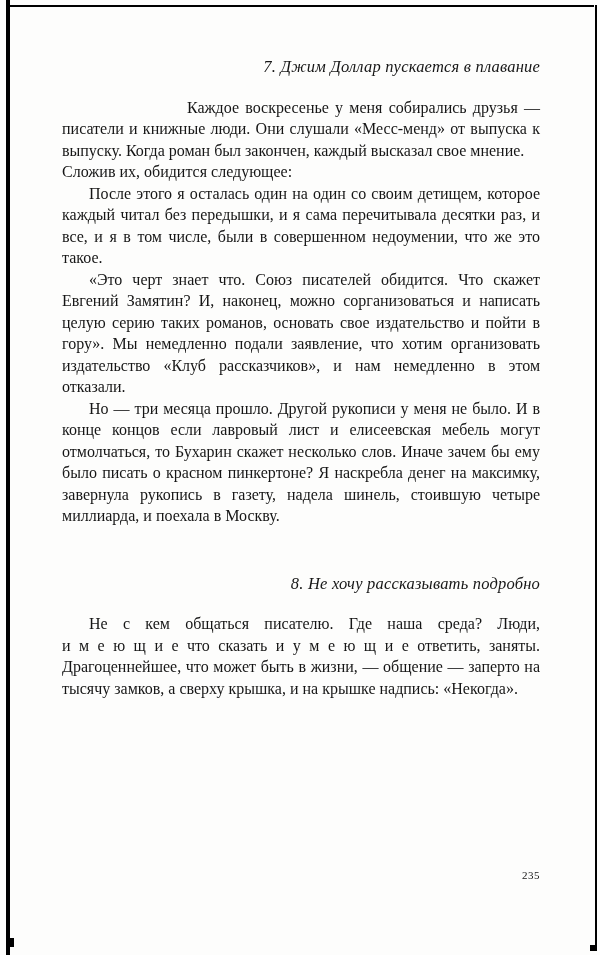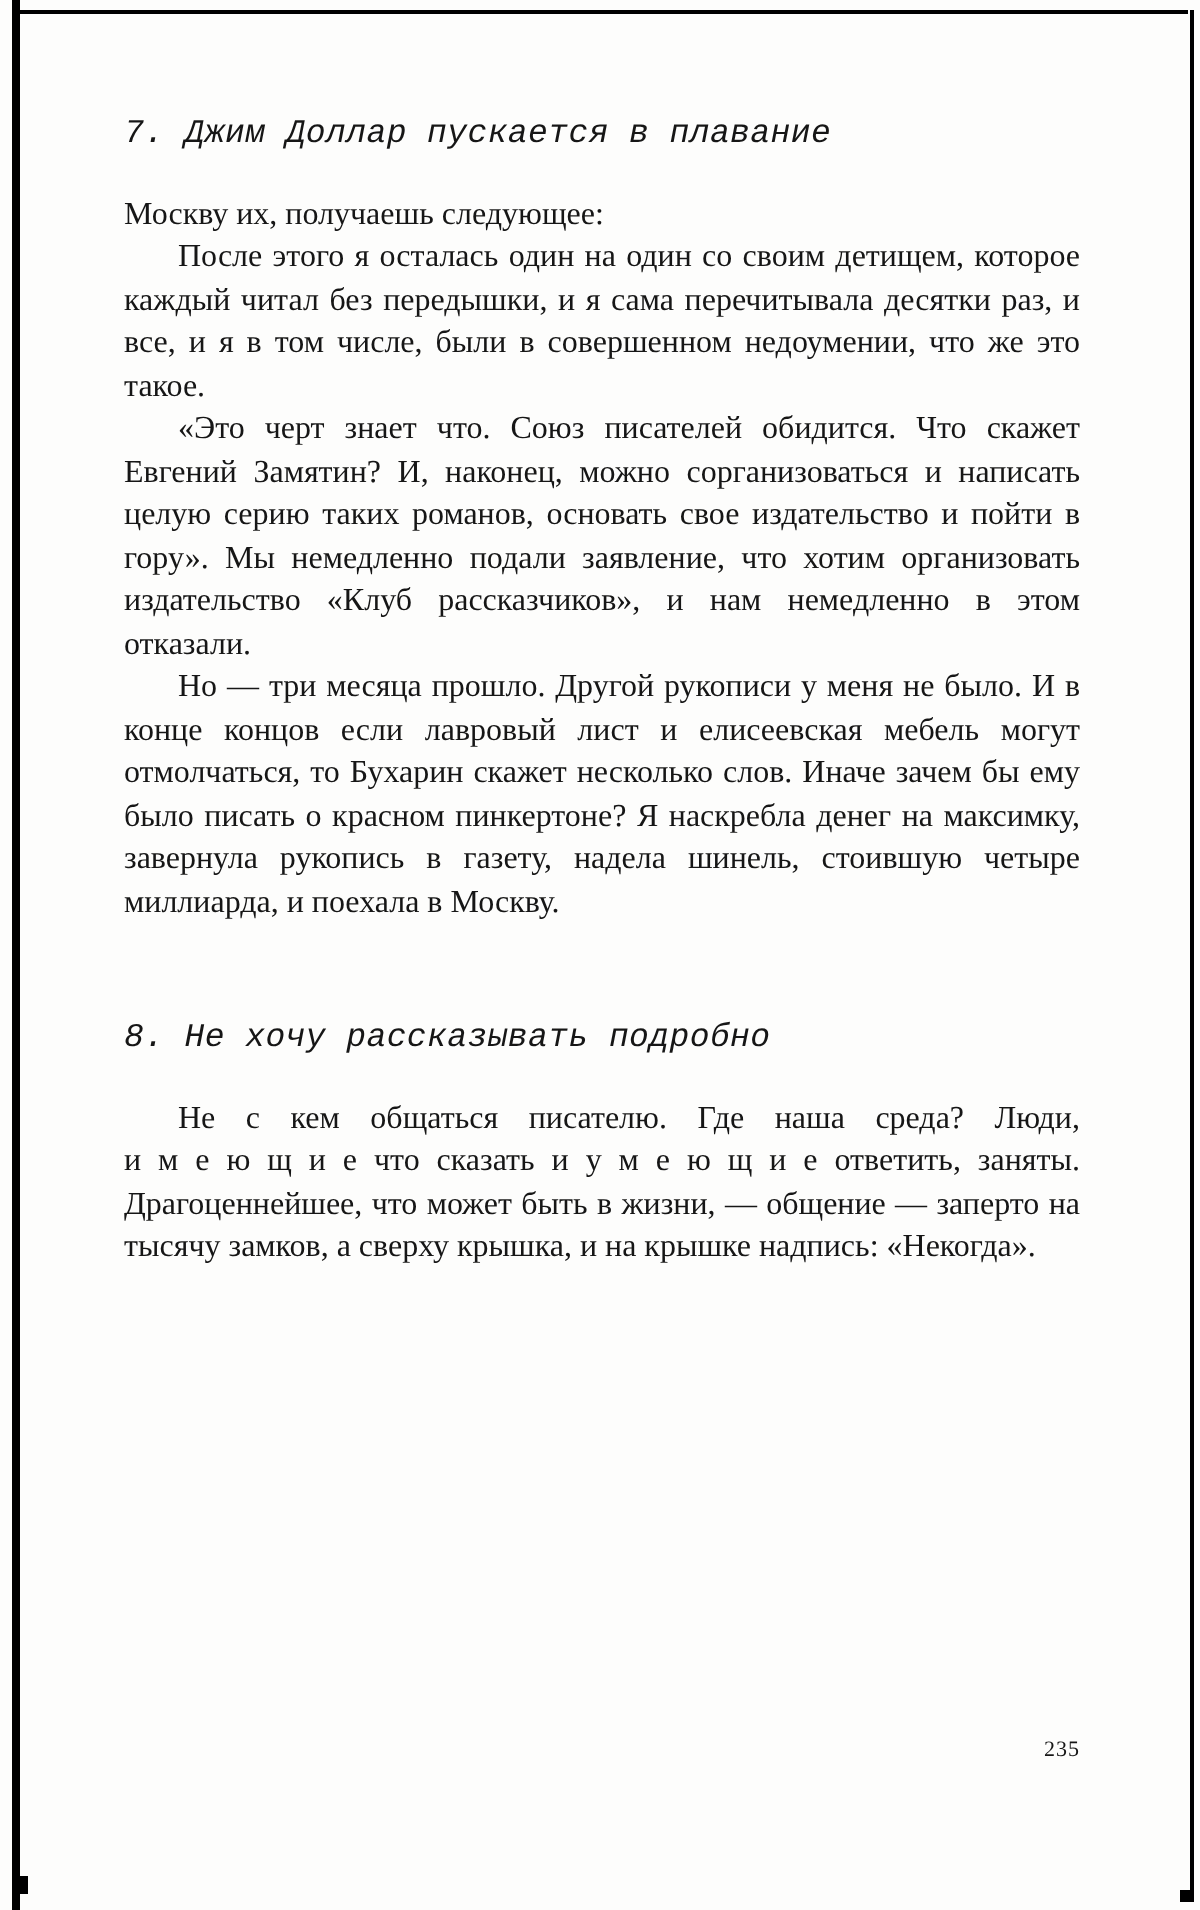--- a/index.html
+++ b/index.html
@@ -35,25 +35,24 @@
     top: 56px;
     width: 478px;
     font-size: 16px;
     line-height: 21.5px;
     text-align: justify;
   }
   .heading {
     font-style: italic;
     font-weight: normal;
     font-size: 16.5px;
-    text-align: left;
+    text-align: right;
     text-indent: 0;
     letter-spacing: 0.2px;
     margin: 0 0 19px 0;
-    font-family: Liberation Mono, monospace;
   }
   .heading-2 {
     margin-top: 46px;
   }
   .content p {
     margin: 0;
     text-indent: 27px;
   }
   .content p.opening {
     text-indent: 125px;
@@ -78,22 +77,23 @@
   <div class="edge edge-left"></div>
   <div class="edge edge-top"></div>
   <div class="edge edge-right"></div>
   <div class="edge tick-bl"></div>
   <div class="edge tick-br"></div>
 
   <div class="content">
 
     <h2 class="heading">7. Джим Доллар пускается в плавание</h2>
 
+    <p class="opening">Каждое воскресенье у меня собирались друзья — писатели и книжные люди. Они слушали «Месс-менд» от выпуска к выпуску. Когда роман был закончен, каждый высказал свое мнение.</p>
 
-    <p class="flush">Москву их, получаешь следующее:</p>
+    <p class="flush">Сложив их, обидится следующее:</p>
 
     <p>После этого я осталась один на один со своим детищем, которое каждый читал без передышки, и я сама перечитывала десятки раз, и все, и я в том числе, были в совершенном недоумении, что же это такое.</p>
 
     <p>«Это черт знает что. Союз писателей обидится. Что скажет Евгений Замятин? И, наконец, можно сорганизоваться и написать целую серию таких романов, основать свое издательство и пойти в гору». Мы немедленно подали заявление, что хотим организовать издательство «Клуб рассказчиков», и нам немедленно в этом отказали.</p>
 
     <p>Но — три месяца прошло. Другой рукописи у меня не было. И в конце концов если лавровый лист и елисеевская мебель могут отмолчаться, то Бухарин скажет несколько слов. Иначе зачем бы ему было писать о красном пинкертоне? Я наскребла денег на максимку, завернула рукопись в газету, надела шинель, стоившую четыре миллиарда, и поехала в Москву.</p>
 
     <h2 class="heading heading-2">8. Не хочу рассказывать подробно</h2>
 
 

